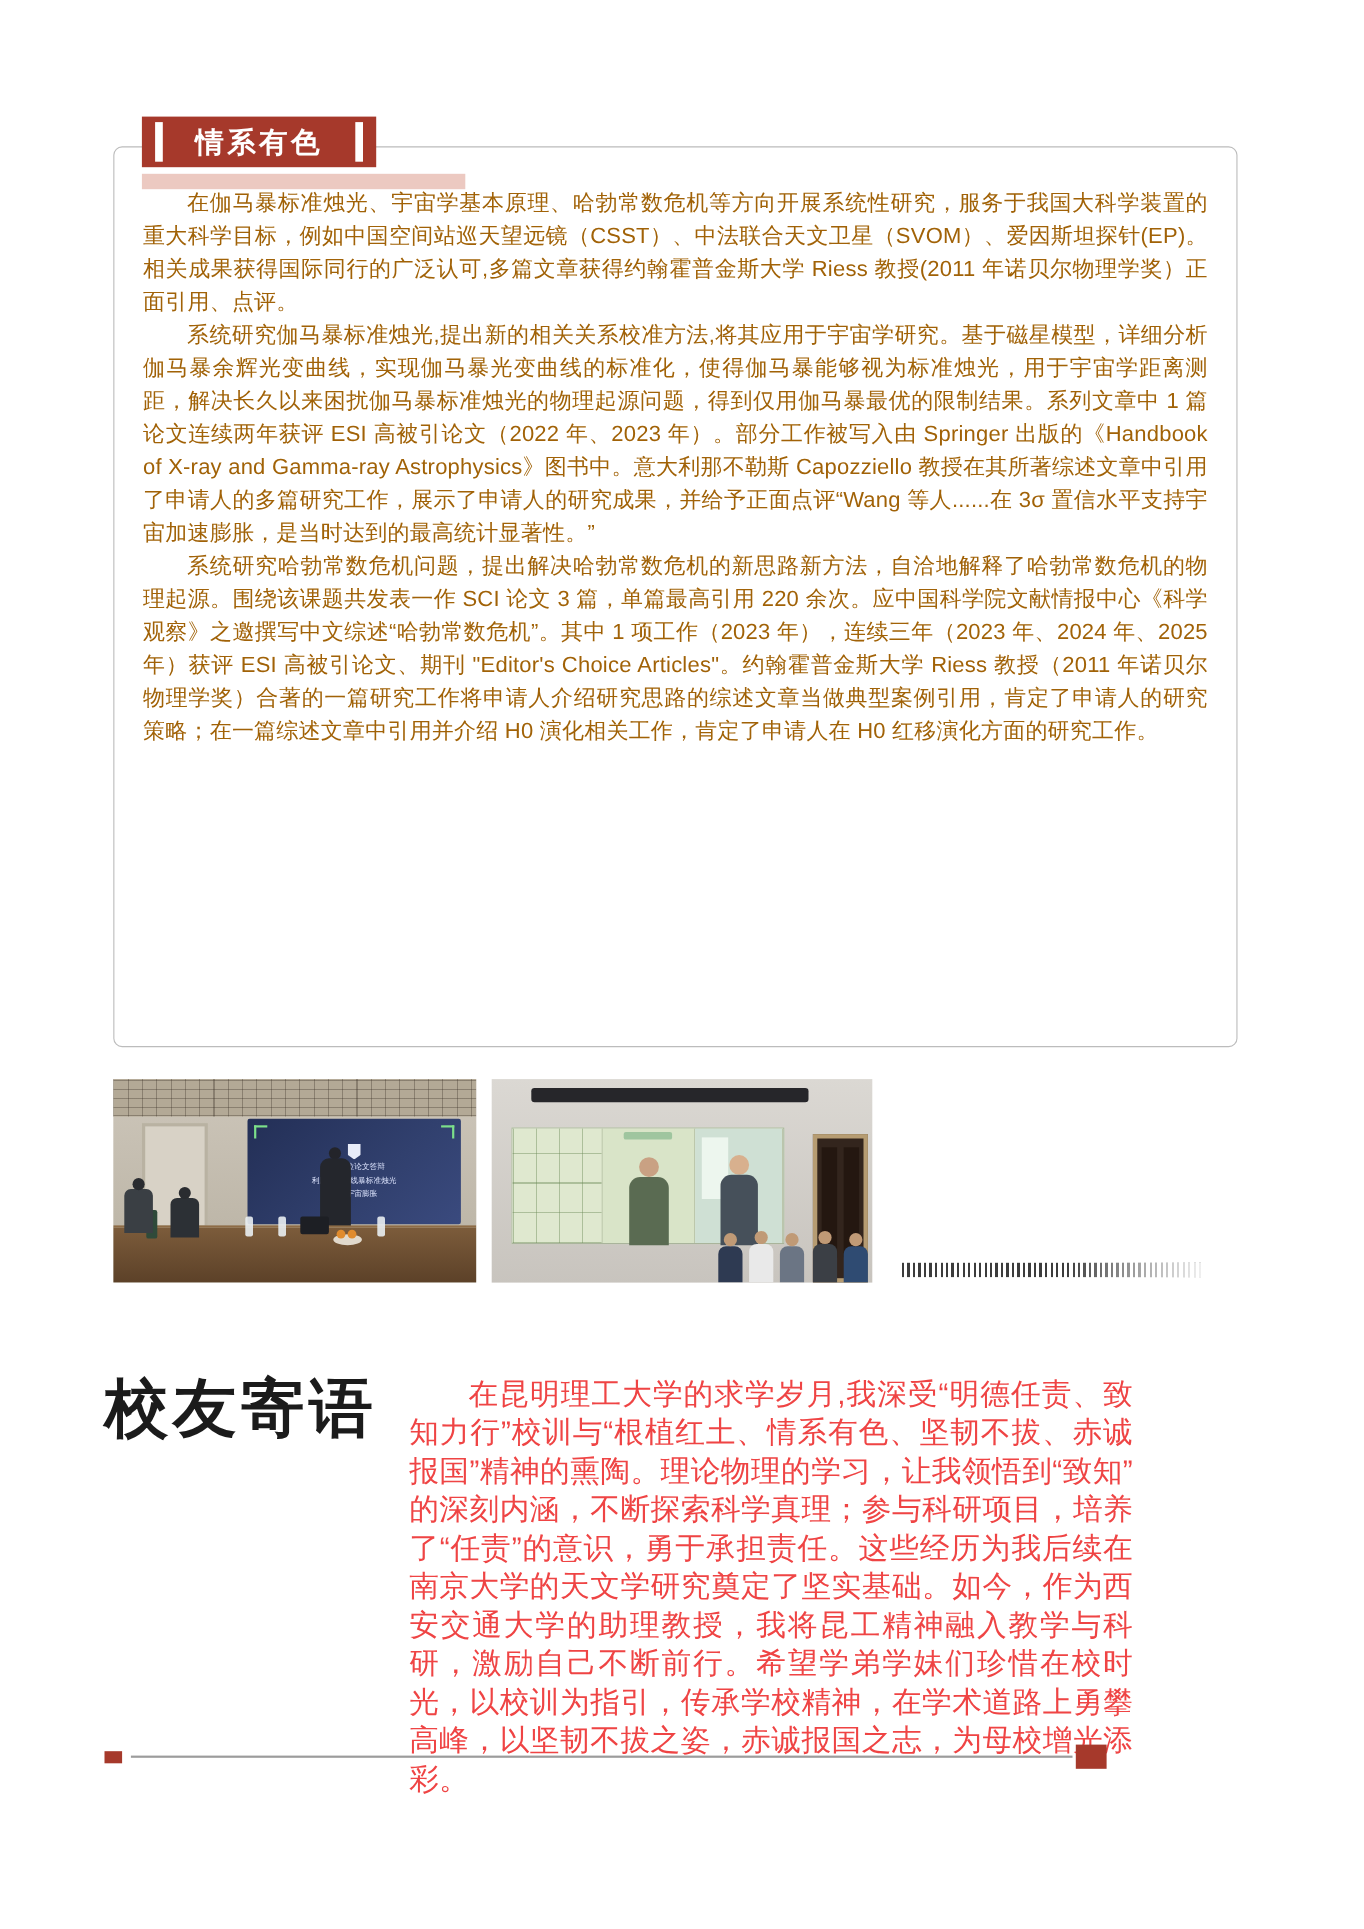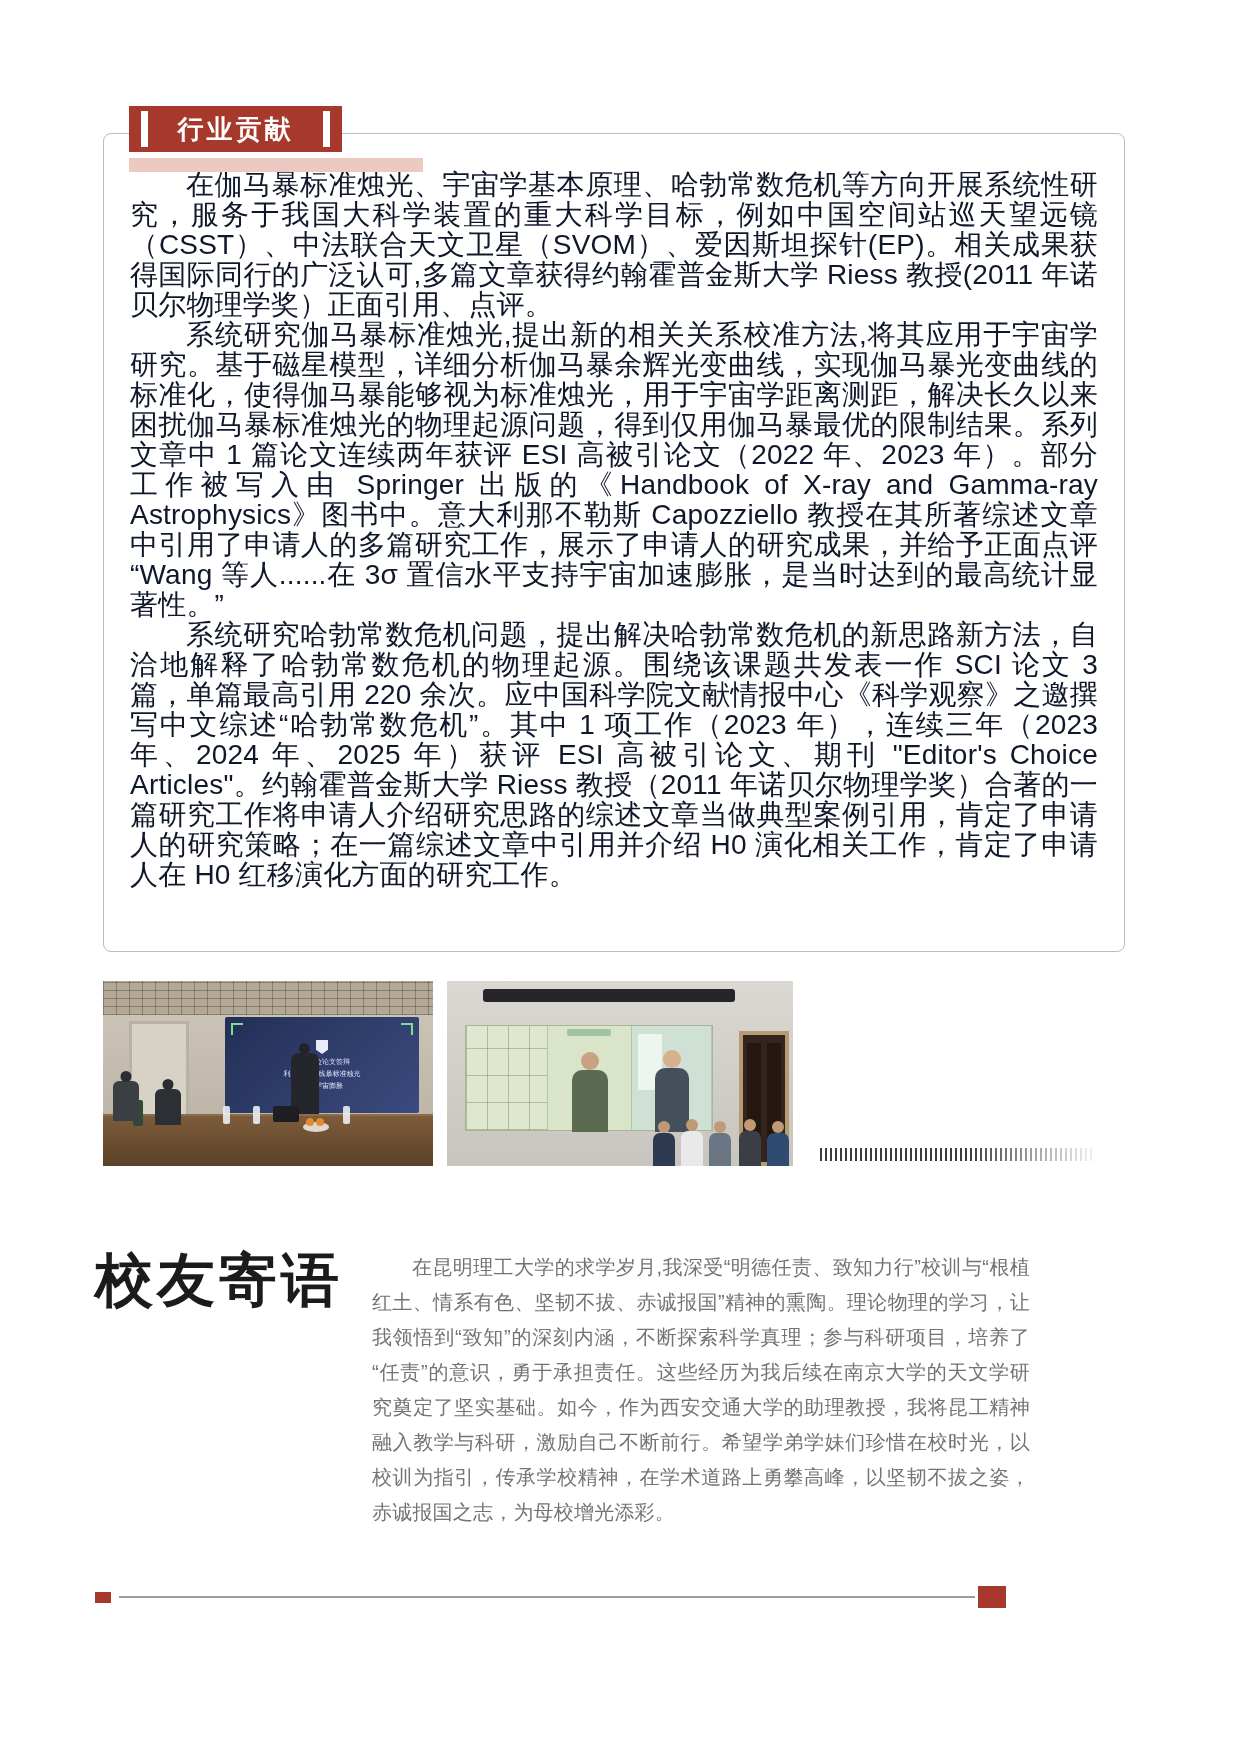--- a/index.html
+++ b/index.html
@@ -7,21 +7,21 @@
   body { font-family:"Liberation Sans","DejaVu Sans",sans-serif; }
   .page { position:relative; width:1240px; height:1754px; background:#fff; overflow:hidden; }
 
   
   .content-box{
     position:absolute; left:103px; top:133px; width:1022px; height:819px;
     border:1px solid #bcbcbc; border-radius:8px;
     padding:36px 26px 20px 26px;
   }
   .content-box p{
-    font-size:28px; line-height:30px; color:#0f172a;
+    font-size:20px; line-height:30px; color:#a16207;
     text-align:justify; text-indent:2em; letter-spacing:.2px;
   }
   .badge-underline{
     position:absolute; left:129px; top:158px; width:294px; height:14px;
     background:#ecc9c1; z-index:2;
   }
   .badge{
     position:absolute; left:129px; top:106px; width:213px; height:46px;
     background:#a6392b; z-index:3; display:flex; align-items:center; justify-content:center;
   }
@@ -91,37 +91,37 @@
   }
 
   
   .alumni-title{
     position:absolute; left:95px; top:1242px;
     font-size:58px; font-weight:900; color:#1b1b1b; letter-spacing:4px;
     font-family:"Liberation Sans","DejaVu Sans",sans-serif;
   }
   .alumni-text{
     position:absolute; left:372px; top:1250px; width:658px;
-    font-size:20px; line-height:35px; color:#737373;
+    font-size:27px; line-height:35px; color:#ef4444;
     text-align:justify; text-indent:2em; letter-spacing:.2px;
   }
 
   
   .footer-rule{ position:absolute; left:119px; top:1596px; width:856px; height:2px; background:#9c9c9c; }
   .footer-sq-left{ position:absolute; left:95px; top:1592px; width:16px; height:11px; background:#a6392b; }
   .footer-sq-right{ position:absolute; left:978px; top:1586px; width:28px; height:22px; background:#a6392b; }
 </style>
 </head>
 <body>
 
 <div class="page">
 
   <div class="badge-underline"></div>
   <div class="badge">
-    <span>行业贡献</span>
+    <span>情系有色</span>
   </div>
 
   <div class="content-box">
     <p>在伽马暴标准烛光、宇宙学基本原理、哈勃常数危机等方向开展系统性研究，服务于我国大科学装置的重大科学目标，例如中国空间站巡天望远镜（CSST）、中法联合天文卫星（SVOM）、爱因斯坦探针(EP)。相关成果获得国际同行的广泛认可,多篇文章获得约翰霍普金斯大学 Riess 教授(2011 年诺贝尔物理学奖）正面引用、点评。</p>
     <p>系统研究伽马暴标准烛光,提出新的相关关系校准方法,将其应用于宇宙学研究。基于磁星模型，详细分析伽马暴余辉光变曲线，实现伽马暴光变曲线的标准化，使得伽马暴能够视为标准烛光，用于宇宙学距离测距，解决长久以来困扰伽马暴标准烛光的物理起源问题，得到仅用伽马暴最优的限制结果。系列文章中 1 篇论文连续两年获评 ESI 高被引论文（2022 年、2023 年）。部分工作被写入由 Springer 出版的《Handbook of X-ray and Gamma-ray Astrophysics》图书中。意大利那不勒斯 Capozziello 教授在其所著综述文章中引用了申请人的多篇研究工作，展示了申请人的研究成果，并给予正面点评“Wang 等人......在 3σ 置信水平支持宇宙加速膨胀，是当时达到的最高统计显著性。”</p>
     <p>系统研究哈勃常数危机问题，提出解决哈勃常数危机的新思路新方法，自洽地解释了哈勃常数危机的物理起源。围绕该课题共发表一作 SCI 论文 3 篇，单篇最高引用 220 余次。应中国科学院文献情报中心《科学观察》之邀撰写中文综述“哈勃常数危机”。其中 1 项工作（2023 年），连续三年（2023 年、2024 年、2025 年）获评 ESI 高被引论文、期刊 "Editor's Choice Articles"。约翰霍普金斯大学 Riess 教授（2011 年诺贝尔物理学奖）合著的一篇研究工作将申请人介绍研究思路的综述文章当做典型案例引用，肯定了申请人的研究策略；在一篇综述文章中引用并介绍 H0 演化相关工作，肯定了申请人在 H0 红移演化方面的研究工作。</p>
   </div>
 
   <div class="photo photo1">
     <div class="p1-ceiling"></div>

